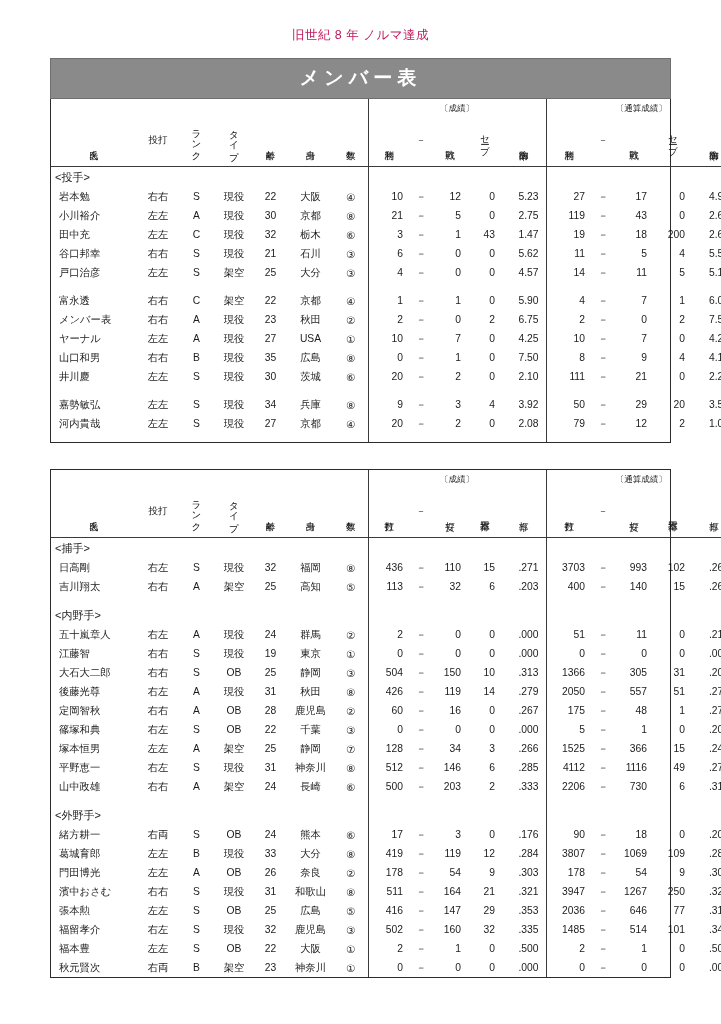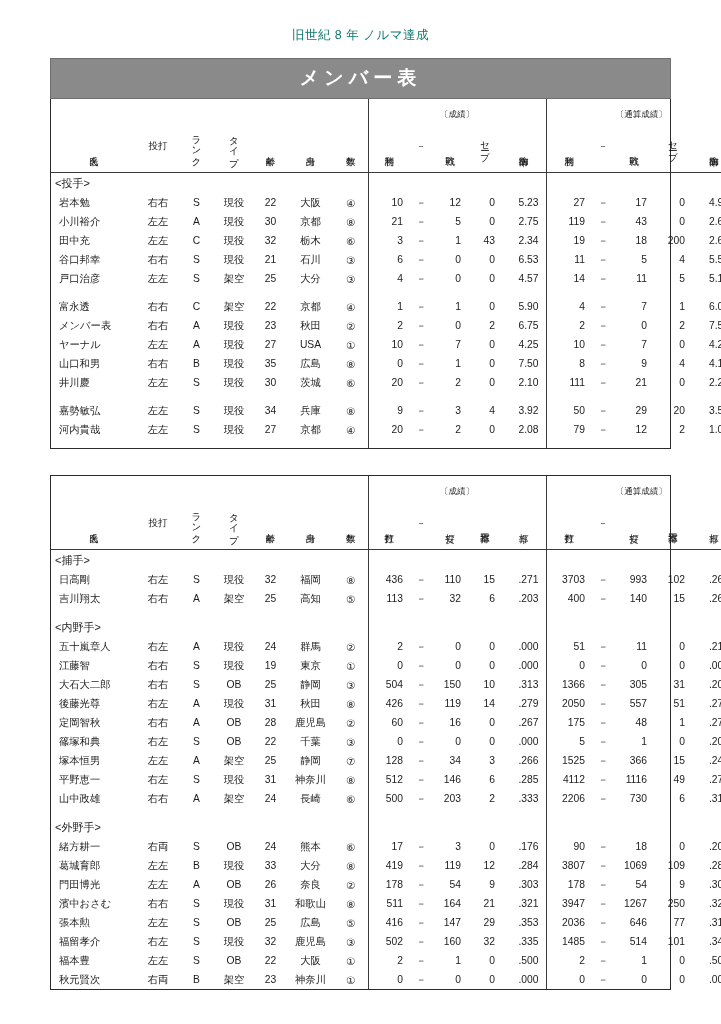--- a/index.html
+++ b/index.html
@@ -21,21 +21,21 @@
     box-sizing: border-box;
     padding: 0;
     position: relative;
   }
   .doc-title {
     text-align: center;
     font-size: 12.5px;
     letter-spacing: 0.5px;
     padding-top: 27px;
     padding-bottom: 0;
-    color: #0f766e;
+    color: #be185d;
   }
   .banner {
     margin: 14px 50px 0 50px;
     background: #8a8a8a;
     color: #ffffff;
     text-align: center;
     font-size: 19px;
     font-weight: bold;
     letter-spacing: 5px;
     padding: 6px 0 7px 0;
@@ -62,21 +62,21 @@
     padding: 0;
     font-weight: normal;
     vertical-align: middle;
   }
   
   .grp-row td {
     height: 14px;
     font-size: 8.5px;
     text-align: center;
     color: #1c1c1c;
-    padding-top: 9px;
+    padding-top: 3px;
   }
   .hdr-row td {
     height: 48px;
     text-align: center;
     font-size: 9.5px;
     color: #141414;
     line-height: 1.06;
     padding-bottom: 2px;
   }
   .vert {
@@ -232,40 +232,40 @@
             <td class="c-ctr">左左</td>
             <td class="c-ctr">C</td>
             <td class="c-ctr">現役</td>
             <td class="c-ctr">32</td>
             <td class="c-ctr">栃木</td>
             <td class="c-ctr">⑥</td>
             <td class="c-num sep-l">3</td>
             <td class="c-dash">－</td>
             <td class="c-num">1</td>
             <td class="c-num">43</td>
-            <td class="c-num">2.34</td>
+            <td class="c-num">1.47</td>
             <td class="c-num sep-l">19</td>
             <td class="c-dash">－</td>
             <td class="c-num">18</td>
             <td class="c-num">200</td>
             <td class="c-num">2.61</td>
           </tr>
           <tr class="data-row">
             <td class="c-name">谷口邦幸</td>
             <td class="c-ctr">右右</td>
             <td class="c-ctr">S</td>
             <td class="c-ctr">現役</td>
             <td class="c-ctr">21</td>
             <td class="c-ctr">石川</td>
             <td class="c-ctr">③</td>
             <td class="c-num sep-l">6</td>
             <td class="c-dash">－</td>
             <td class="c-num">0</td>
             <td class="c-num">0</td>
-            <td class="c-num">6.53</td>
+            <td class="c-num">5.62</td>
             <td class="c-num sep-l">11</td>
             <td class="c-dash">－</td>
             <td class="c-num">5</td>
             <td class="c-num">4</td>
             <td class="c-num">5.50</td>
           </tr>
           <tr class="data-row">
             <td class="c-name">戸口治彦</td>
             <td class="c-ctr">左左</td>
             <td class="c-ctr">S</td>

